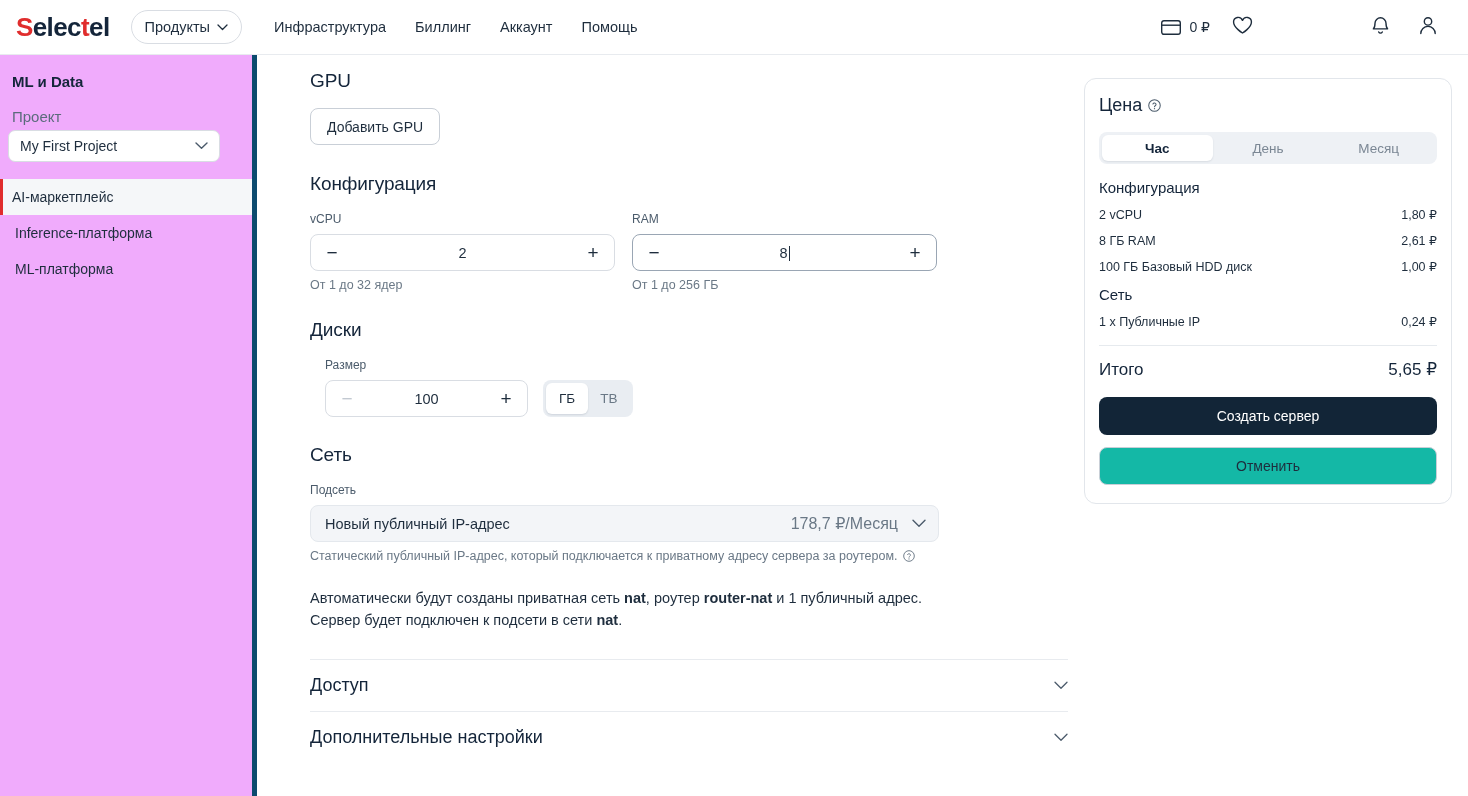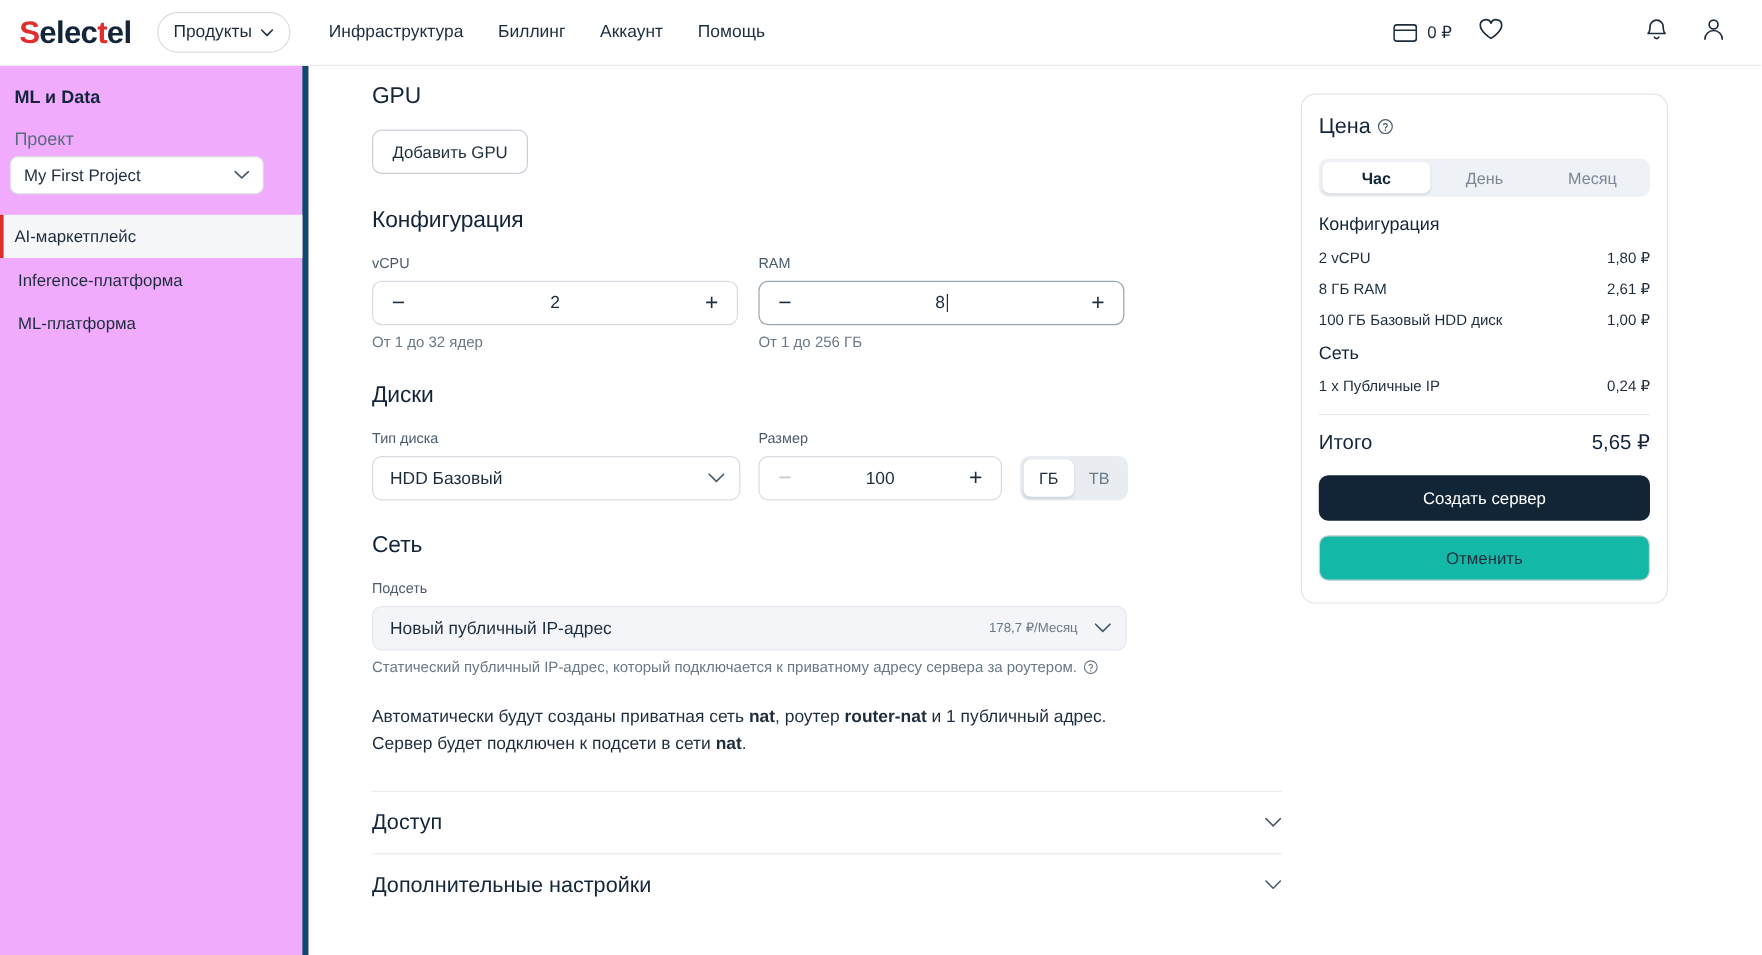--- a/index.html
+++ b/index.html
@@ -152,21 +152,21 @@
   }
   #add-disk { margin-top: 16px; }
   #net-title { margin: 27px 0 0 0; }
 
   .subnet-select {
     margin-top: 8px; width: 629px; height: 37px;
     background: #f3f5f8; border: 1px solid #e4e8ed; border-radius: 8px;
     display: flex; align-items: center; padding: 0 12px 0 14px;
     font-size: 14.5px; color: #1e2d3d; cursor: pointer;
   }
-  .subnet-price { margin-left: auto; color: #6a7886; font-size: 11px; }
+  .subnet-price { margin-left: auto; color: #6a7886; font-size: 16px; }
   .subnet-hint {
     margin-top: 7px; font-size: 12.5px; color: #6a7886;
     display: flex; align-items: center; gap: 5px;
   }
   .note {
     margin-top: 24px; width: 640px;
     font-size: 14.5px; line-height: 22px; color: #1e2d3d;
   }
   .note b { font-weight: 700; }
 
@@ -174,21 +174,21 @@
   .acc-row {
     height: 51px; display: flex; align-items: center;
     justify-content: space-between; cursor: pointer;
   }
   .acc-row .acc-label { font-size: 18px; color: #14253a; }
   .acc-sep { height: 1px; background: #e8ebef; }
 
   
   .price-panel {
     position: absolute; top: 78px; left: 1084px;
-    width: 306px; border: 1px solid #e2e6eb; border-radius: 12px;
+    width: 368px; border: 1px solid #e2e6eb; border-radius: 12px;
     background: #fff; padding: 16px 14px 18px 14px;
   }
   .price-head {
     display: flex; align-items: center; gap: 6px;
     font-size: 18px; color: #14253a;
   }
   .period-tabs {
     margin-top: 16px; height: 32px; border-radius: 8px;
     background: #eef1f5; display: flex; padding: 3px;
   }
@@ -340,31 +340,20 @@
           <span class="val"><span>8</span><span class="caret"></span></span>
           <span class="pm">+</span>
         </div>
         <div class="hint">От 1 до 256 ГБ</div>
       </div>
     </div>
 
     <div class="sec-title" id="disks-title">Диски</div>
 
     <div class="field-row">
-      <div class="field" style="width:307px;">
-        <div class="field-label">Тип диска</div>
-        <div class="select-box">
-          <span>HDD Базовый</span>
-          <span class="q-icon">
-            <svg width="14" height="9" viewBox="0 0 14 9">
-                <path d="M1 1.2l6 6 6-6" fill="none" stroke="#4b5b6b" stroke-width="1.4" stroke-linecap="round" stroke-linejoin="round"></path>
-              </svg>
-          </span>
-        </div>
-      </div>
 
       <div class="field" style="width:203px;margin-left:15px;">
         <div class="field-label">Размер</div>
         <div class="stepper">
           <span class="pm disabled">−</span>
           <span class="val">100</span>
           <span class="pm">+</span>
         </div>
       </div>
 

